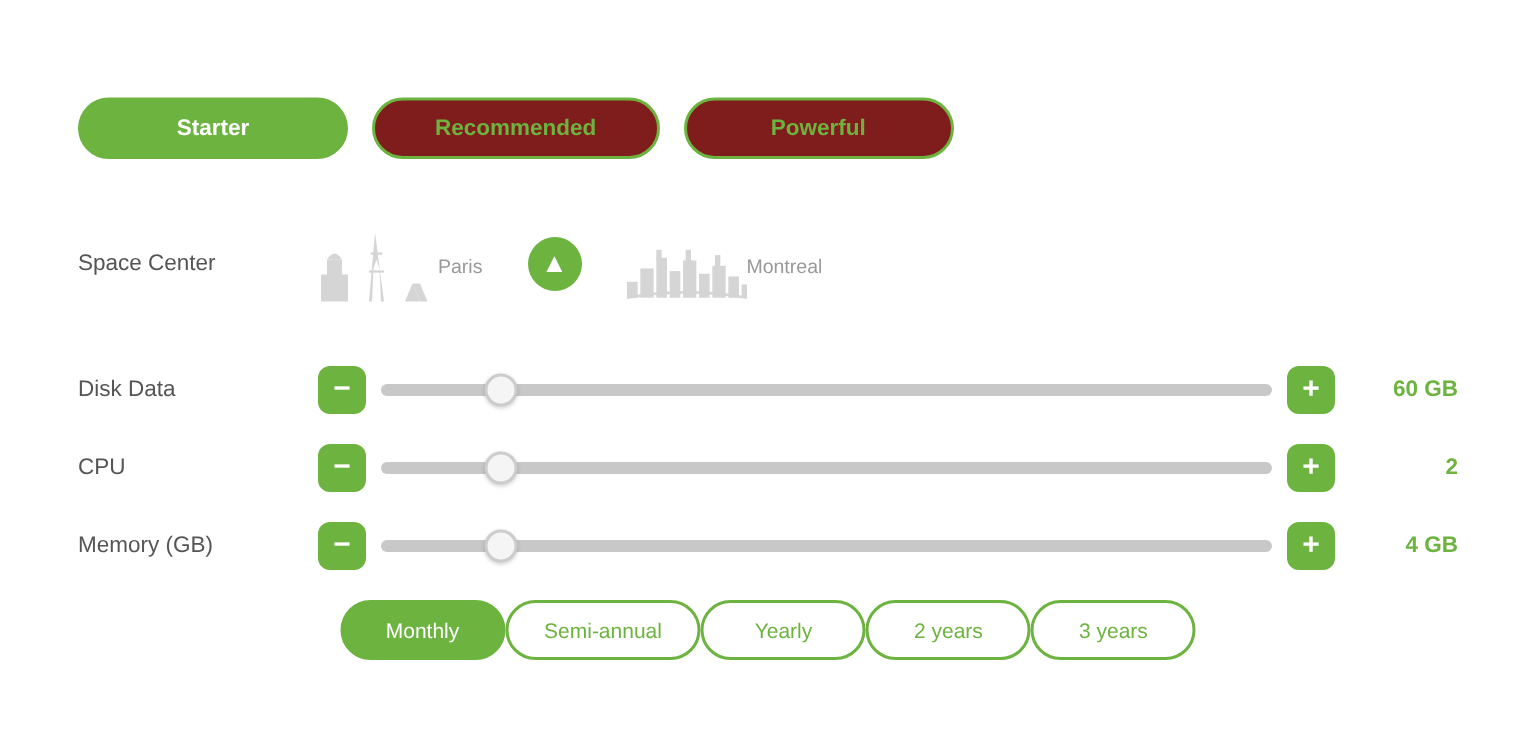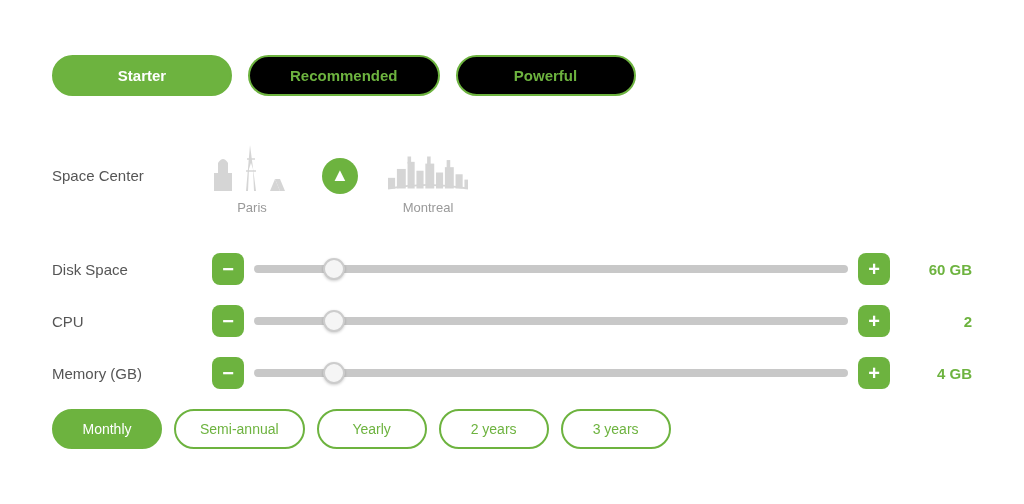--- a/index.html
+++ b/index.html
@@ -25,21 +25,21 @@
       justify-content: flex-start;
       align-items: center;
     }
     .plan-tab {
       border-radius: 50px;
       padding: 10px 40px;
       font-size: 15px;
       font-weight: 600;
       cursor: pointer;
       border: 2px solid #6db33f;
-      background: #000000;
+      background: #7f1d1d;
       color: #6db33f;
       min-width: 180px;
       text-align: center;
     }
     .plan-tab.active {
       background: #6db33f;
       color: #fff;
     }
 
     
@@ -55,21 +55,20 @@
       color: #555;
       font-weight: 500;
     }
     .data-center-options {
       display: flex;
       align-items: center;
       gap: 30px;
     }
     .dc-option {
       display: flex;
-      flex-direction: column;
       align-items: center;
       cursor: pointer;
     }
     .dc-icon {
       width: 80px;
       height: 60px;
       display: flex;
       align-items: flex-end;
       justify-content: center;
       opacity: 0.35;
@@ -131,22 +130,22 @@
       color: #6db33f;
       font-weight: 600;
       padding-left: 10px;
       flex-shrink: 0;
       margin-left: 12px;
     }
 
     
     .billing-tabs {
       display: flex;
-      gap: 12px;
       margin-top: 20px;
+      justify-content: center;
     }
     .billing-tab {
       border-radius: 50px;
       padding: 10px 24px;
       font-size: 14px;
       font-weight: 500;
       cursor: pointer;
       border: 2px solid #6db33f;
       background: #fff;
       color: #6db33f;
@@ -235,21 +234,21 @@
 
             <path d="M0 50 Q45 42 90 50" stroke="#888" stroke-width="2" fill="none"></path>
           </svg>
         </div>
         <span class="dc-label">Montreal</span>
       </div>
     </div>
   </div>
 
   <div class="slider-row">
-    <div class="row-label">Disk Space</div>
+    <div class="row-label">Disk Data</div>
     <button class="slider-btn">−</button>
     <div class="slider-track-wrap">
       <input type="range" min="0" max="100" value="12" style="">
     </div>
     <button class="slider-btn">+</button>
     <div class="slider-value">60 GB</div>
   </div>
 
   <div class="slider-row">
     <div class="row-label">CPU</div>

